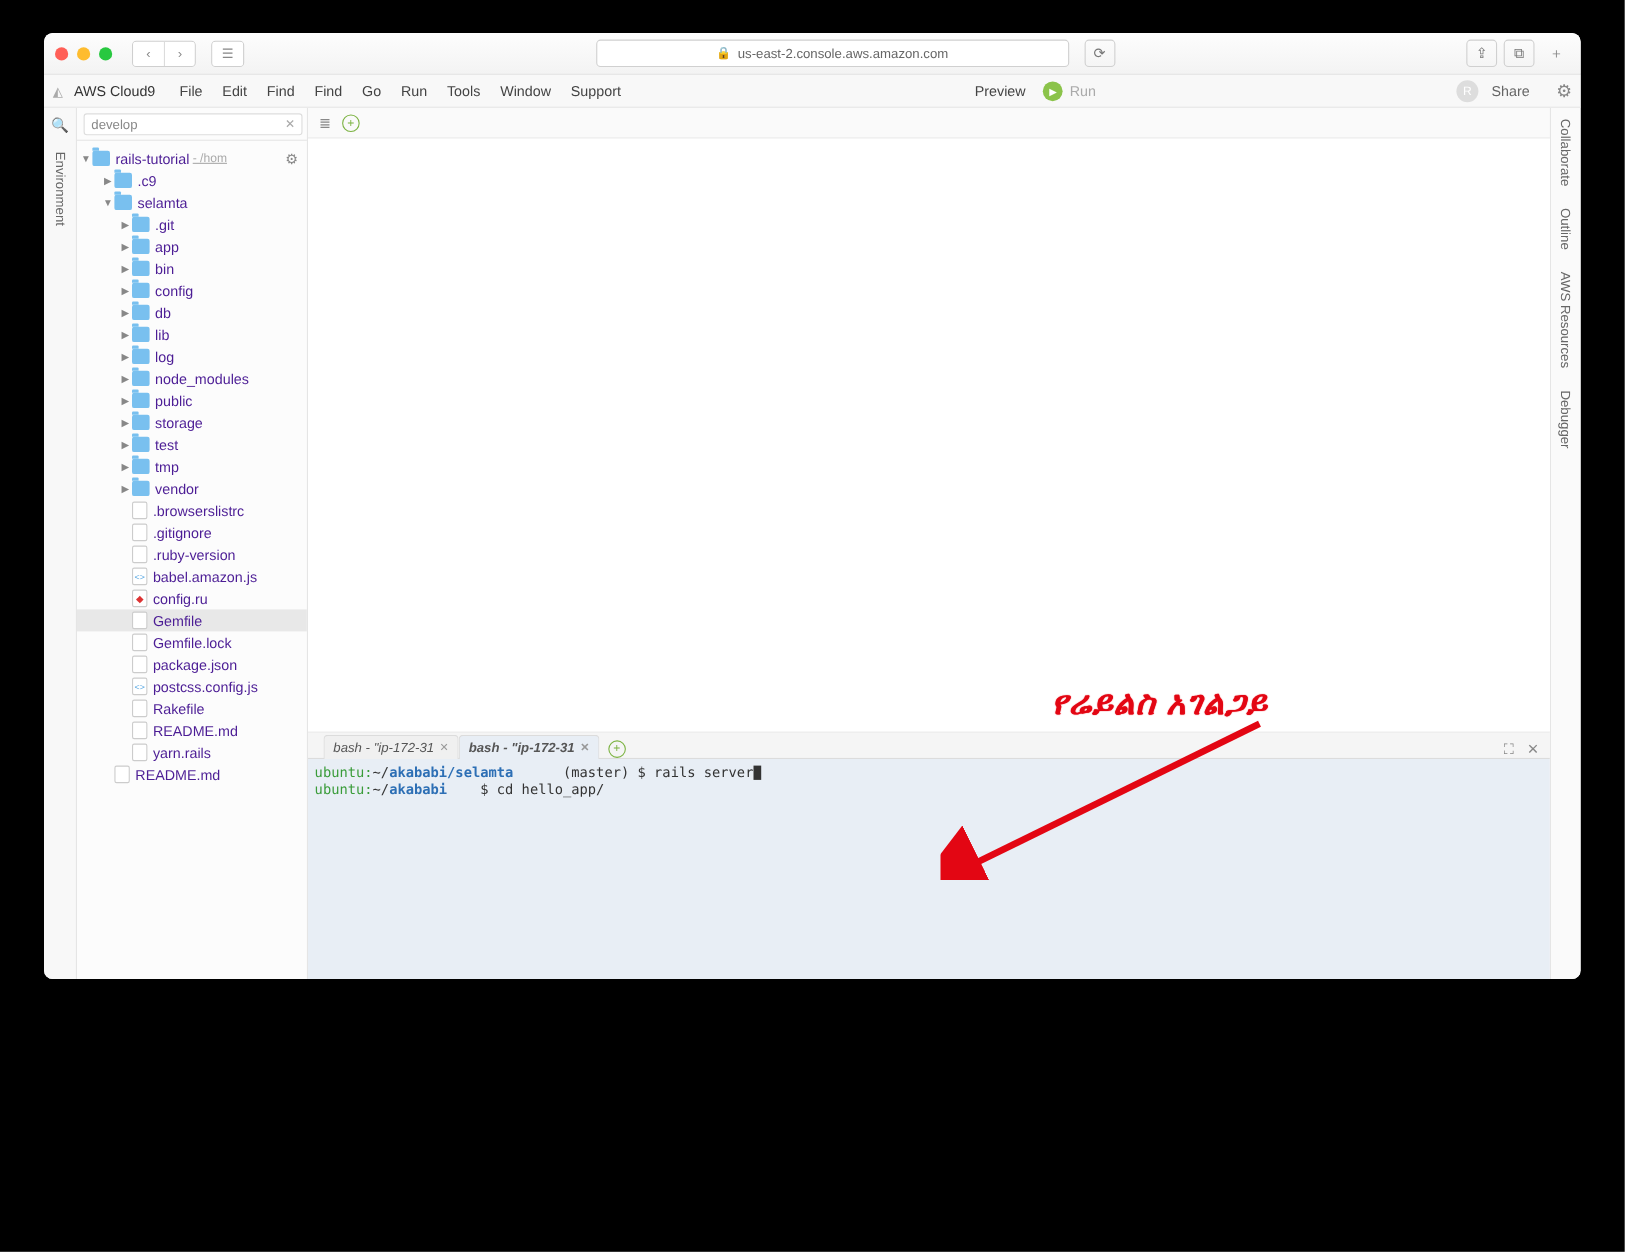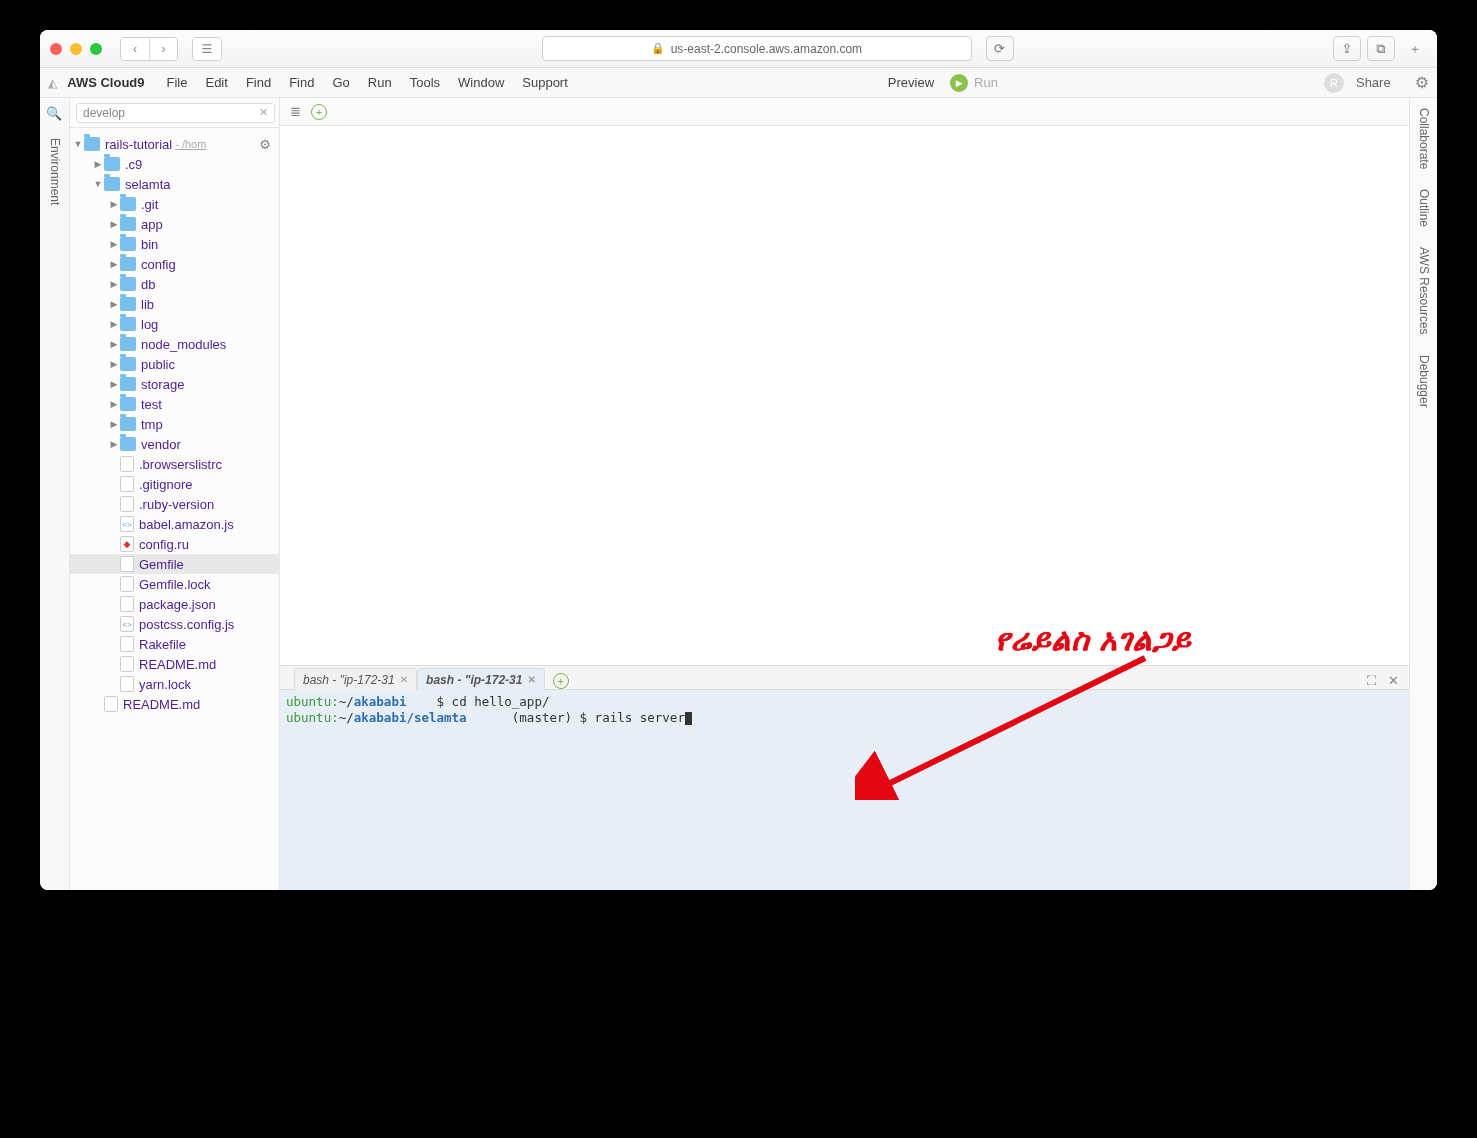--- a/index.html
+++ b/index.html
@@ -62,21 +62,21 @@
   .c9-menubar {
     height: 30px;
     background: #f8f8f8;
     border-bottom: 1px solid #e5e5e5;
     display: flex;
     align-items: center;
     padding: 0 8px;
     gap: 2px;
   }
   .c9-logo { color: #aaa; font-size: 12px; margin-right: 8px; }
-  .c9-title { font-weight: 700; font-size: 13px; margin-right: 12px; }
+  .c9-title { font-weight: 400; font-size: 13px; margin-right: 12px; }
   .c9-menu-item { padding: 0 8px; font-size: 13px; color: #444; cursor: default; }
   .c9-menu-spacer { flex: 1; }
   .c9-preview { font-size: 13px; color: #444; margin-right: 14px; }
   .c9-run { display: flex; align-items: center; gap: 6px; margin-right: 14px; color: #aaa; }
   .c9-run .play { width: 18px; height: 18px; border-radius: 50%; background: #8bc34a; display:flex; align-items:center; justify-content:center; color:#fff; font-size:9px; }
   .avatar { width: 20px; height: 20px; border-radius:50%; background:#ddd; color:#fff; display:flex; align-items:center; justify-content:center; font-size:11px; margin-right:10px; }
   .share-lbl { color:#666; margin-right:22px; font-size:13px; }
   .gear { color:#888; font-size:16px; }
 
   
@@ -119,21 +119,21 @@
   .ttab .tx { color:#999; font-size:10px; font-style:normal; }
   .ttab-plus { margin-left:8px; }
   .term-close { margin-left:auto; margin-right:10px; display:flex; gap:12px; color:#888;}
   .term-body { flex:1; background:#e8eef5; padding: 4px 6px; font-family: Menlo, Consolas, monospace; font-size:12.5px; line-height:16px; color:#333;}
   .tline { white-space:pre; }
   .t-green { color:#3a9c3a; }
   .t-blue { color:#2d6fb5; font-weight:600; }
   .cursor { display:inline-block; width:7px; height:13px; background:#333; vertical-align:middle; }
 
   
-  .anno-text { position:absolute; top:497px; left:715px; color:#e30613; font-size:30px; font-weight:bold; font-style:italic; letter-spacing:1px; text-shadow: 0 0 1px #e30613; }
+  .anno-text { position:absolute; top:497px; left:676px; color:#e30613; font-size:30px; font-weight:bold; font-style:italic; letter-spacing:1px; text-shadow: 0 0 1px #e30613; }
   .arrow-svg { position:absolute; top:522px; left:575px; width: 310px; height: 152px; pointer-events:none; }
 </style>
 </head>
 <body>
 
 <div class="window">
 
   <div class="titlebar">
     <div class="traffic">
       <span class="tl-red"></span>
@@ -362,21 +362,21 @@
             <div class="tree-row">
               <span class="tw-indent" style="width: 38px;"></span>
               <span class="tw-caret"></span>
               <span class="tw-file "></span>
               <span class="tw-name">README.md</span>
             </div>
             <div class="tree-row">
               <span class="tw-indent" style="width: 38px;"></span>
               <span class="tw-caret"></span>
               <span class="tw-file "></span>
-              <span class="tw-name">yarn.lock</span>
+              <span class="tw-name">yarn.rails</span>
             </div>
             <div class="tree-row">
               <span class="tw-indent" style="width: 22px;"></span>
               <span class="tw-caret"></span>
               <span class="tw-file "></span>
               <span class="tw-name">README.md</span>
             </div>
           </div>
       </div>
     </div>
@@ -409,22 +409,22 @@
             <span>bash - "ip-172-31</span>
             <span class="tx">✕</span>
           </div>
           <span class="plus-c ttab-plus">+</span>
           <div class="term-close">
             <span>⛶</span>
             <span>✕</span>
           </div>
         </div>
         <div class="term-body">
+          <div class="tline"><span class="t-green">ubuntu</span><span class="t-green">:</span><span>~/</span><span class="t-blue">akababi</span><span class="t-blue">/</span><span class="t-blue">selamta</span><span>      </span><span>(master) </span><span>$ </span><span>rails server</span><span class="cursor"></span></div>
           <div class="tline"><span class="t-green">ubuntu</span><span class="t-green">:</span><span>~/</span><span class="t-blue">akababi</span><span>    </span><span>$ </span><span>cd hello_app/</span></div>
-          <div class="tline"><span class="t-green">ubuntu</span><span class="t-green">:</span><span>~/</span><span class="t-blue">akababi</span><span class="t-blue">/</span><span class="t-blue">selamta</span><span>      </span><span>(master) </span><span>$ </span><span>rails server</span><span class="cursor"></span></div>
         </div>
       </div>
     </div>
 
     <div class="rightrail">
       <div class="vr">Collaborate</div>
       <div class="vr">Outline</div>
       <div class="vr">AWS Resources</div>
       <div class="vr">Debugger</div>
     </div>

